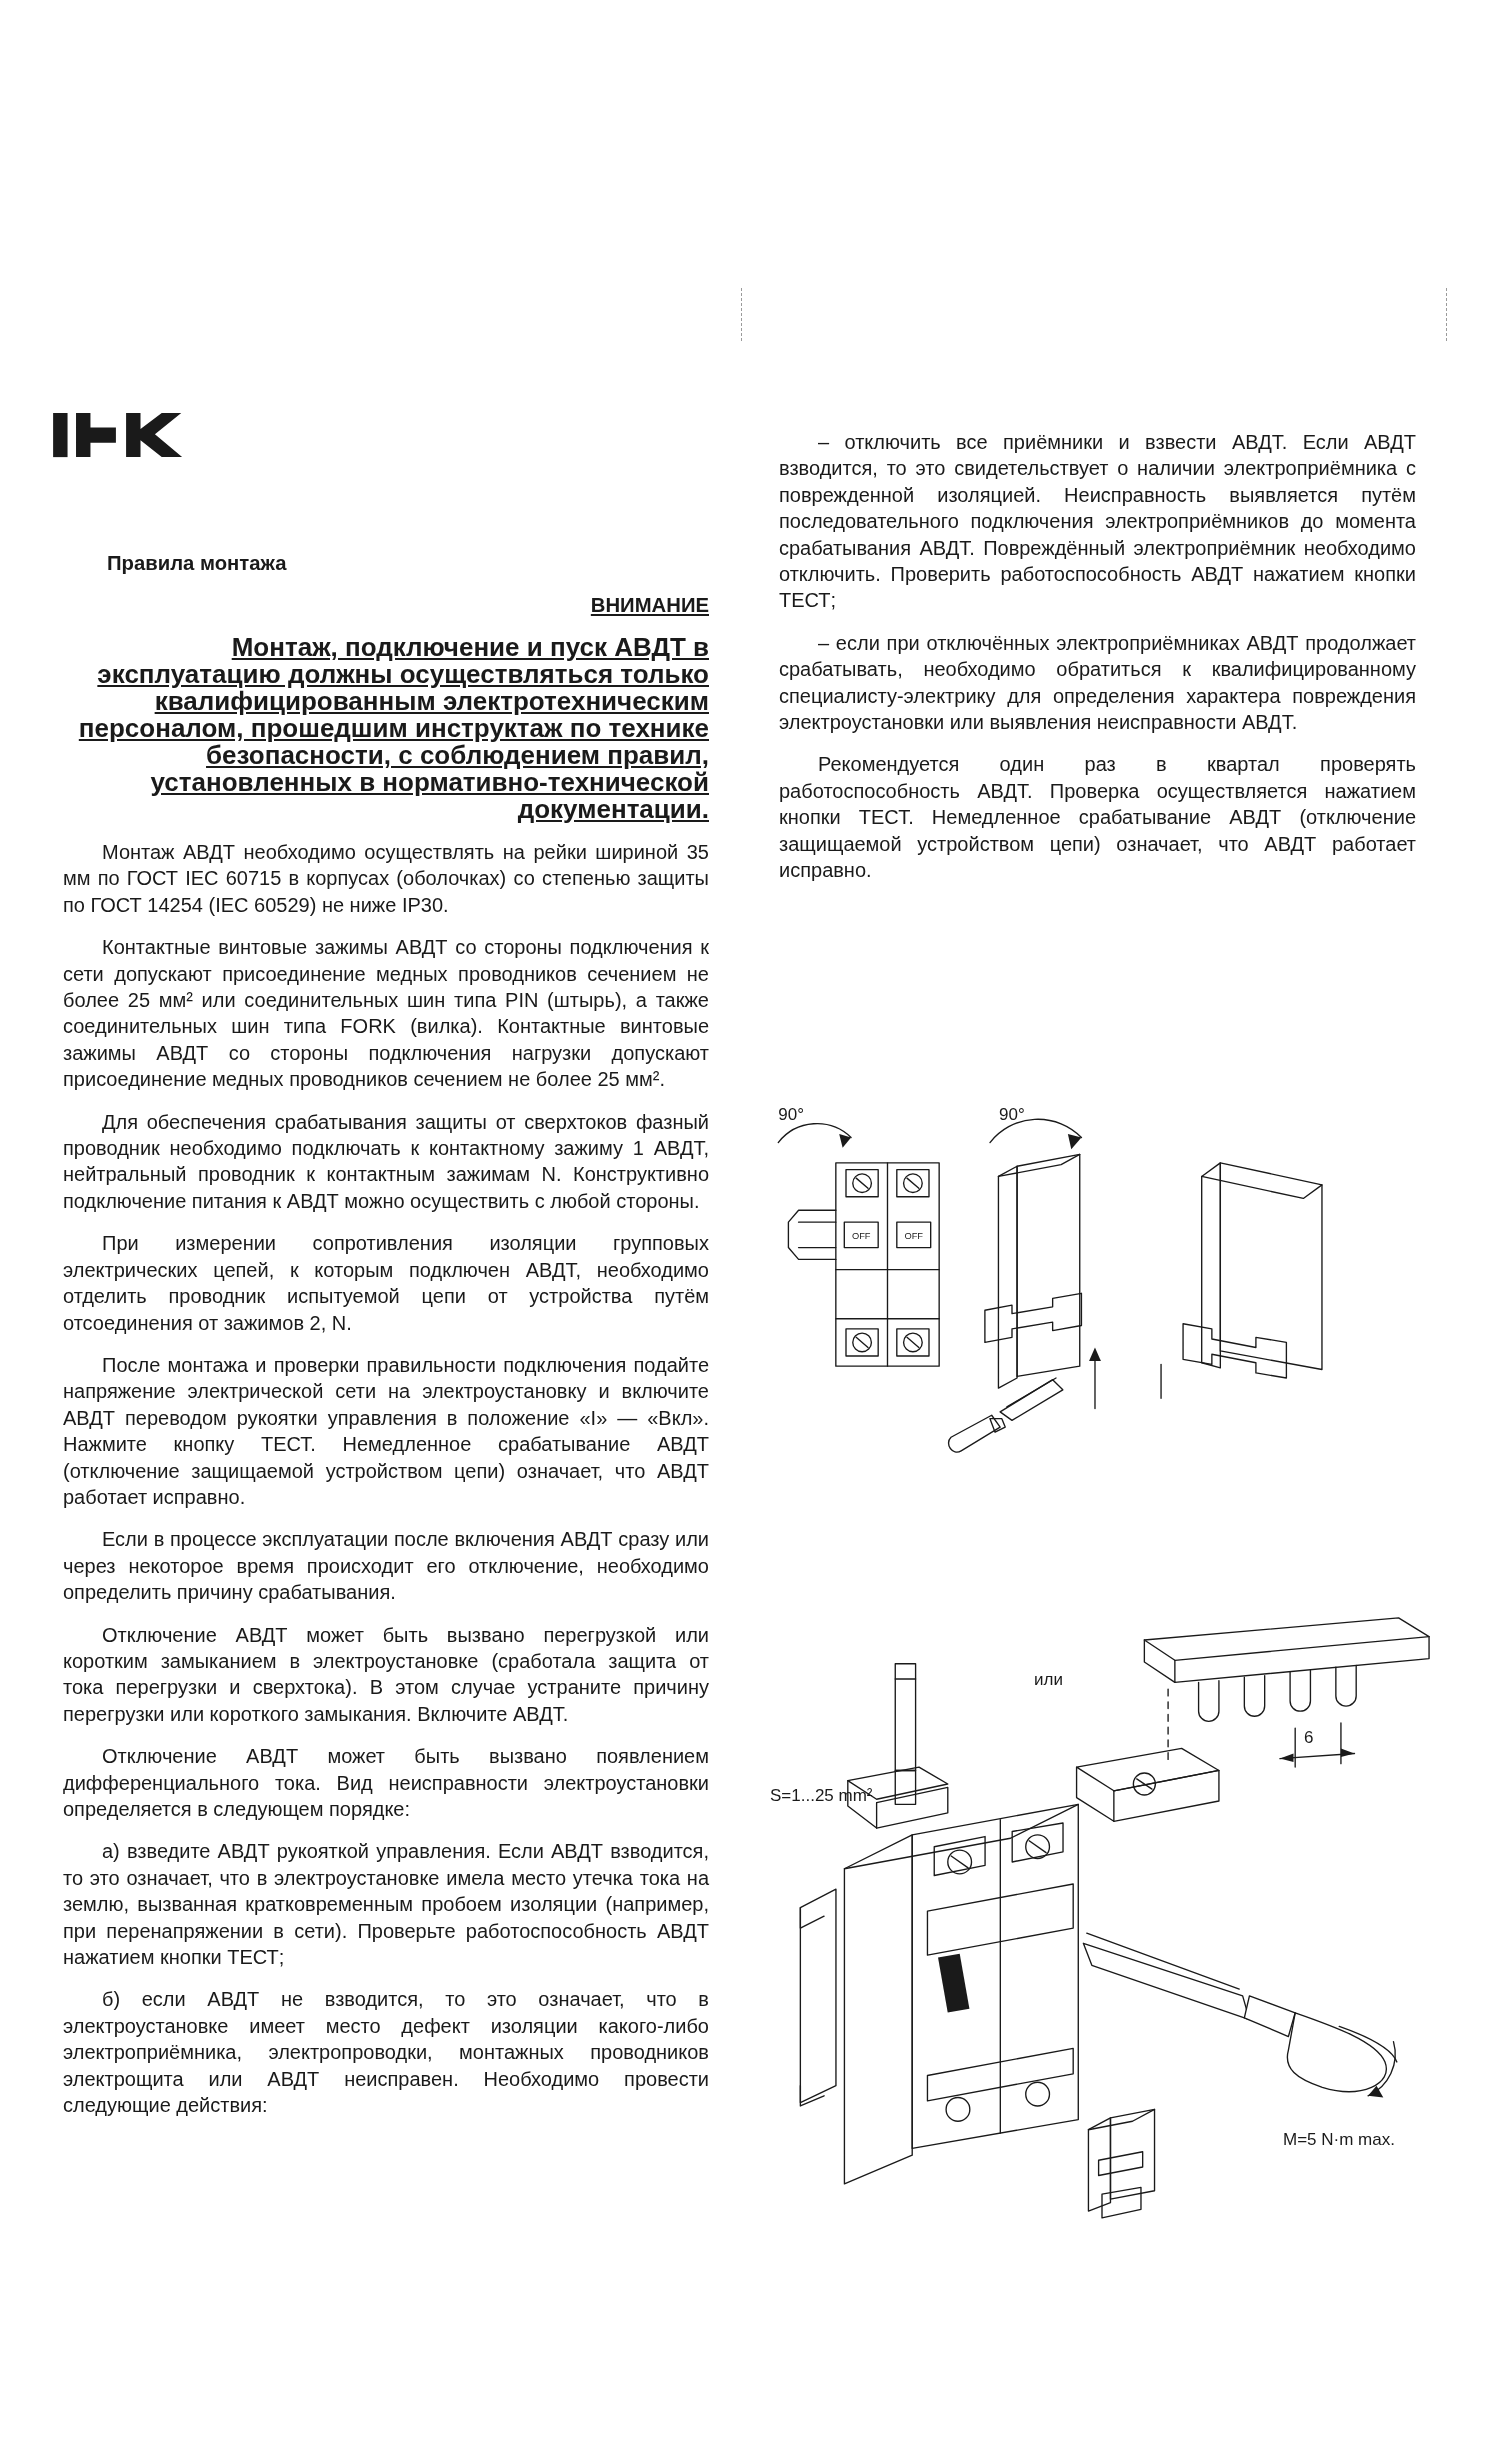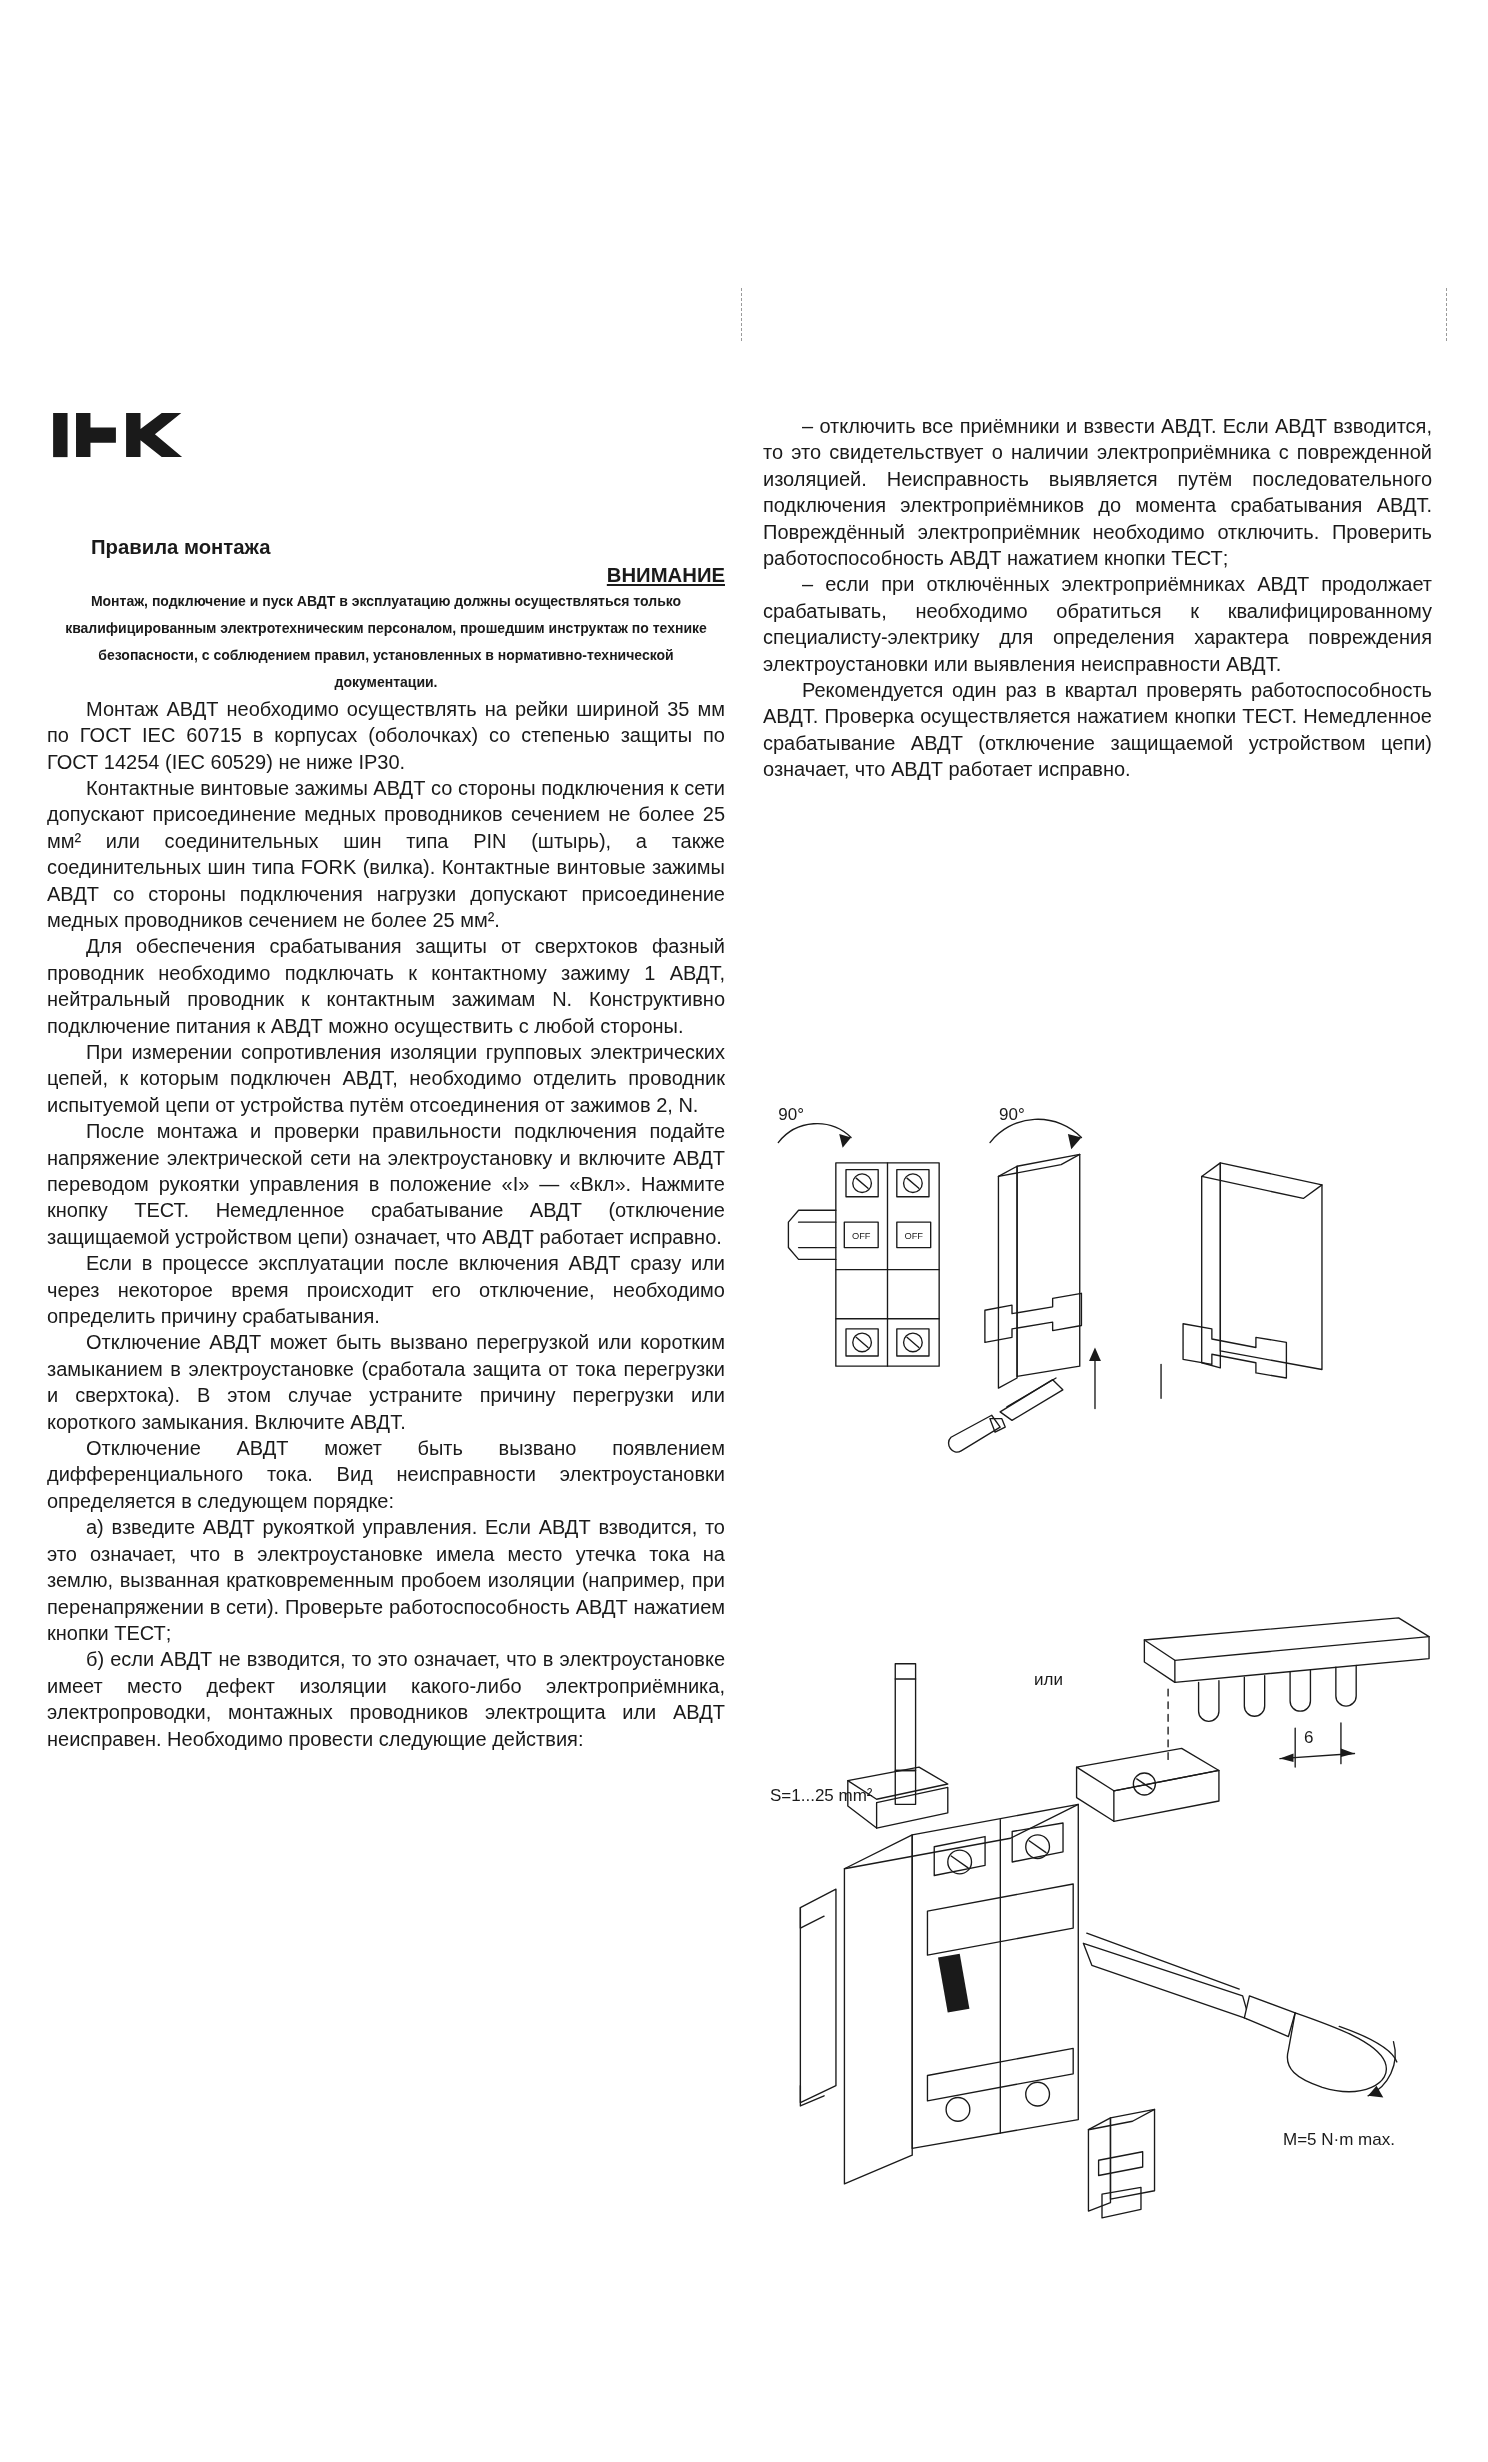--- a/index.html
+++ b/index.html
@@ -42,21 +42,21 @@
     width: 678px;
   }
   .col-right {
     position: absolute;
     left: 763px;
     top: 413px;
     width: 669px;
   }
 
   p {
-    margin: 0;
+    margin: 16px;
     font-size: 20px;
     line-height: 26.4px;
     text-align: justify;
     text-indent: 39px;
   }
 
   .section-title {
     font-weight: bold;
     font-size: 20.3px;
     line-height: 26px;
@@ -68,24 +68,25 @@
   .warning-head {
     font-weight: bold;
     font-size: 20.3px;
     text-align: right;
     text-decoration: underline;
     text-indent: 0;
     line-height: 26px;
   }
   .warning-body {
     font-weight: bold;
-    font-size: 14px;
+    font-size: 26px;
     line-height: 27px;
-    text-align: center;
+    text-align: right;
     text-indent: 0;
+    text-decoration: underline;
   }
 
   
   .figure-top {
     position: absolute;
     left: 763px;
     top: 1110px;
     width: 686px;
     height: 475px;
   }

